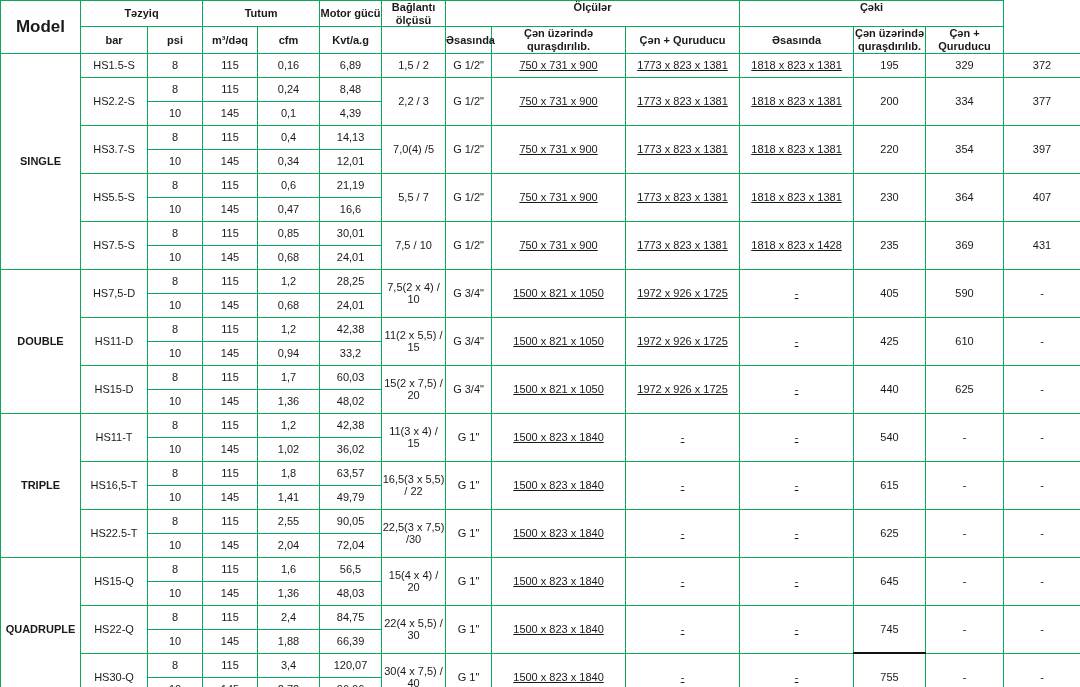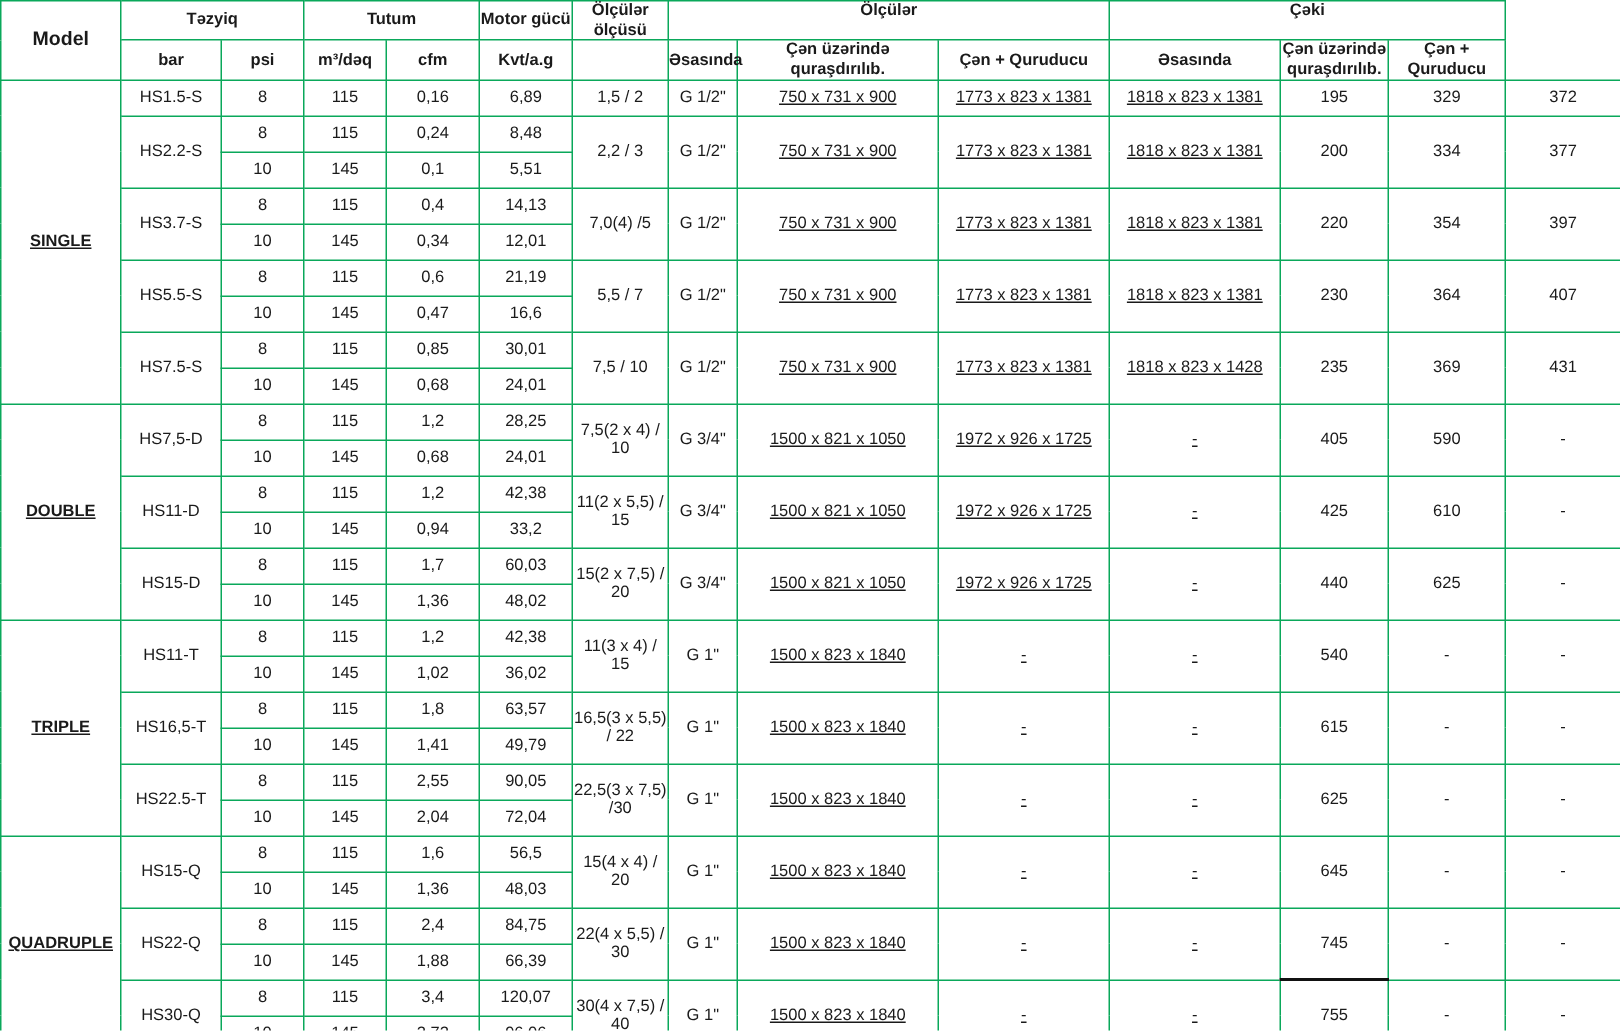--- a/index.html
+++ b/index.html
@@ -34,30 +34,29 @@
     color: #ffffff;
     font-weight: bold;
     font-size: 12px;
     border: 1px solid #ffffff;
     line-height: 1.15;
   }
   .hd.small {
     font-size: 11px;
   }
   .hd.model {
-    font-size: 13px;
+    font-size: 17px;
   }
   
   .grp {
     background: #00a651;
     color: #ffffff;
     font-weight: bold;
     font-size: 12px;
     border: 1px solid #ffffff;
-    text-decoration: underline;
   }
   .mdl {
     background: #00a651;
     color: #ffffff;
     font-weight: normal;
     font-size: 12px;
     border: 1px solid #ffffff;
   }
   .val {
     font-size: 12px;
@@ -90,21 +89,21 @@
     <col style="width:72px">
     <col style="width:78px">
     <col style="width:77px">
   </colgroup>
   <thead>
     <tr>
       <th class="hd model" rowspan="2">Model</th>
       <th class="hd" colspan="2">Təzyiq</th>
       <th class="hd" colspan="2">Tutum</th>
       <th class="hd small" rowspan="1">Motor gücü</th>
-      <th class="hd small" rowspan="1">Ölçülər ölçüsü</th>
+      <th class="hd small" rowspan="1">Bağlantı ölçüsü</th>
       <th class="hd" colspan="3">
         <div>Ölçülər</div>
         <div class="hd small" style="border:none;background:transparent;">[Uzunluq x En x Hündürlük] (mm)</div>
       </th>
       <th class="hd" colspan="3">
         <div>Çəki</div>
         <div class="hd small" style="border:none;background:transparent;">(kq)</div>
       </th>
     </tr>
     <tr>
@@ -151,21 +150,21 @@
         <td class="dim" rowspan="2">1773 x 823 x 1381</td>
         <td class="dim" rowspan="2">1818 x 823 x 1381</td>
         <td class="val" rowspan="2">200</td>
         <td class="val" rowspan="2">334</td>
         <td class="val" rowspan="2">377</td>
       </tr>
       <tr class="thin-row">
         <td class="val">10</td>
         <td class="val">145</td>
         <td class="val">0,1</td>
-        <td class="val">5,51</td>
+        <td class="val">4,39</td>
       </tr>
       <tr class="thin-row">
         <td class="mdl" rowspan="2">HS3.7-S</td>
         <td class="val">8</td>
         <td class="val">115</td>
         <td class="val">0,4</td>
         <td class="val">14,13</td>
         <td class="val" rowspan="2">7,0(4) /5</td>
         <td class="val" rowspan="2">G 1/2"</td>
         <td class="dim" rowspan="2">750 x 731 x 900</td>

